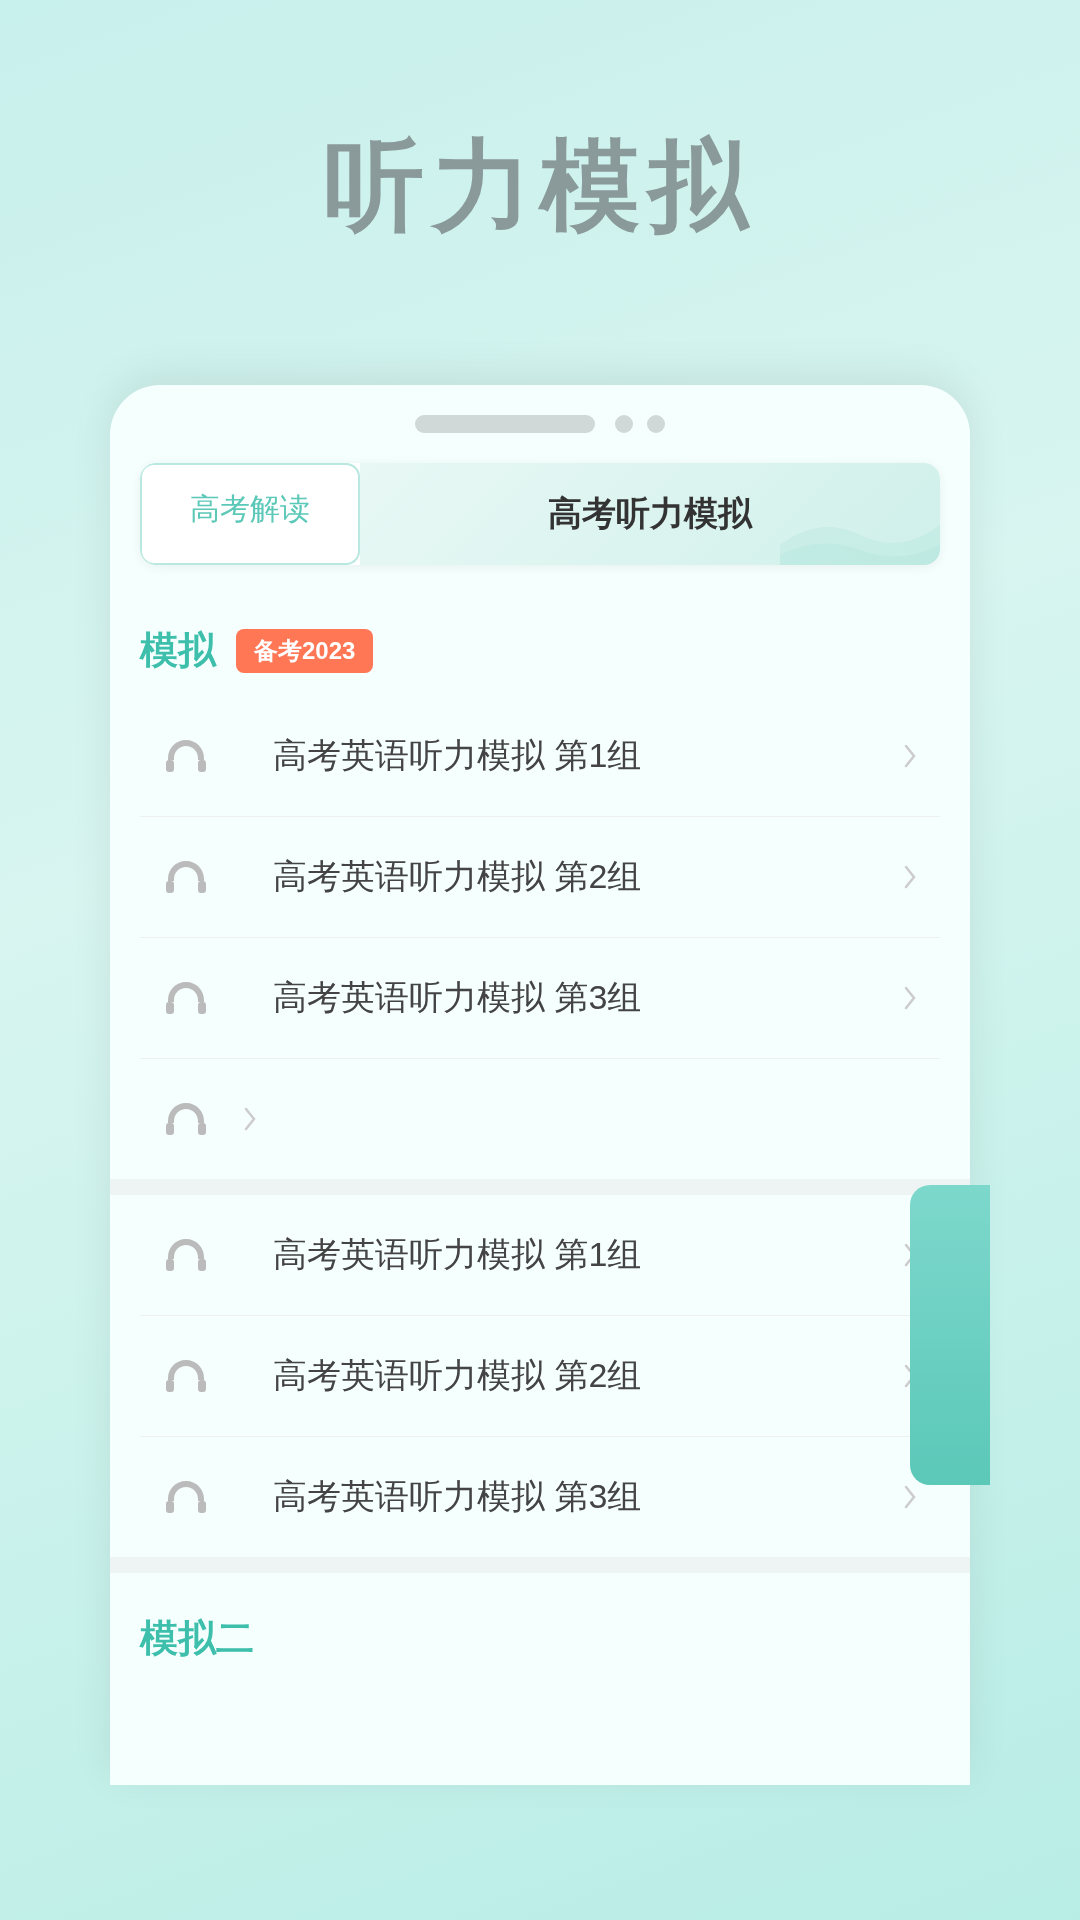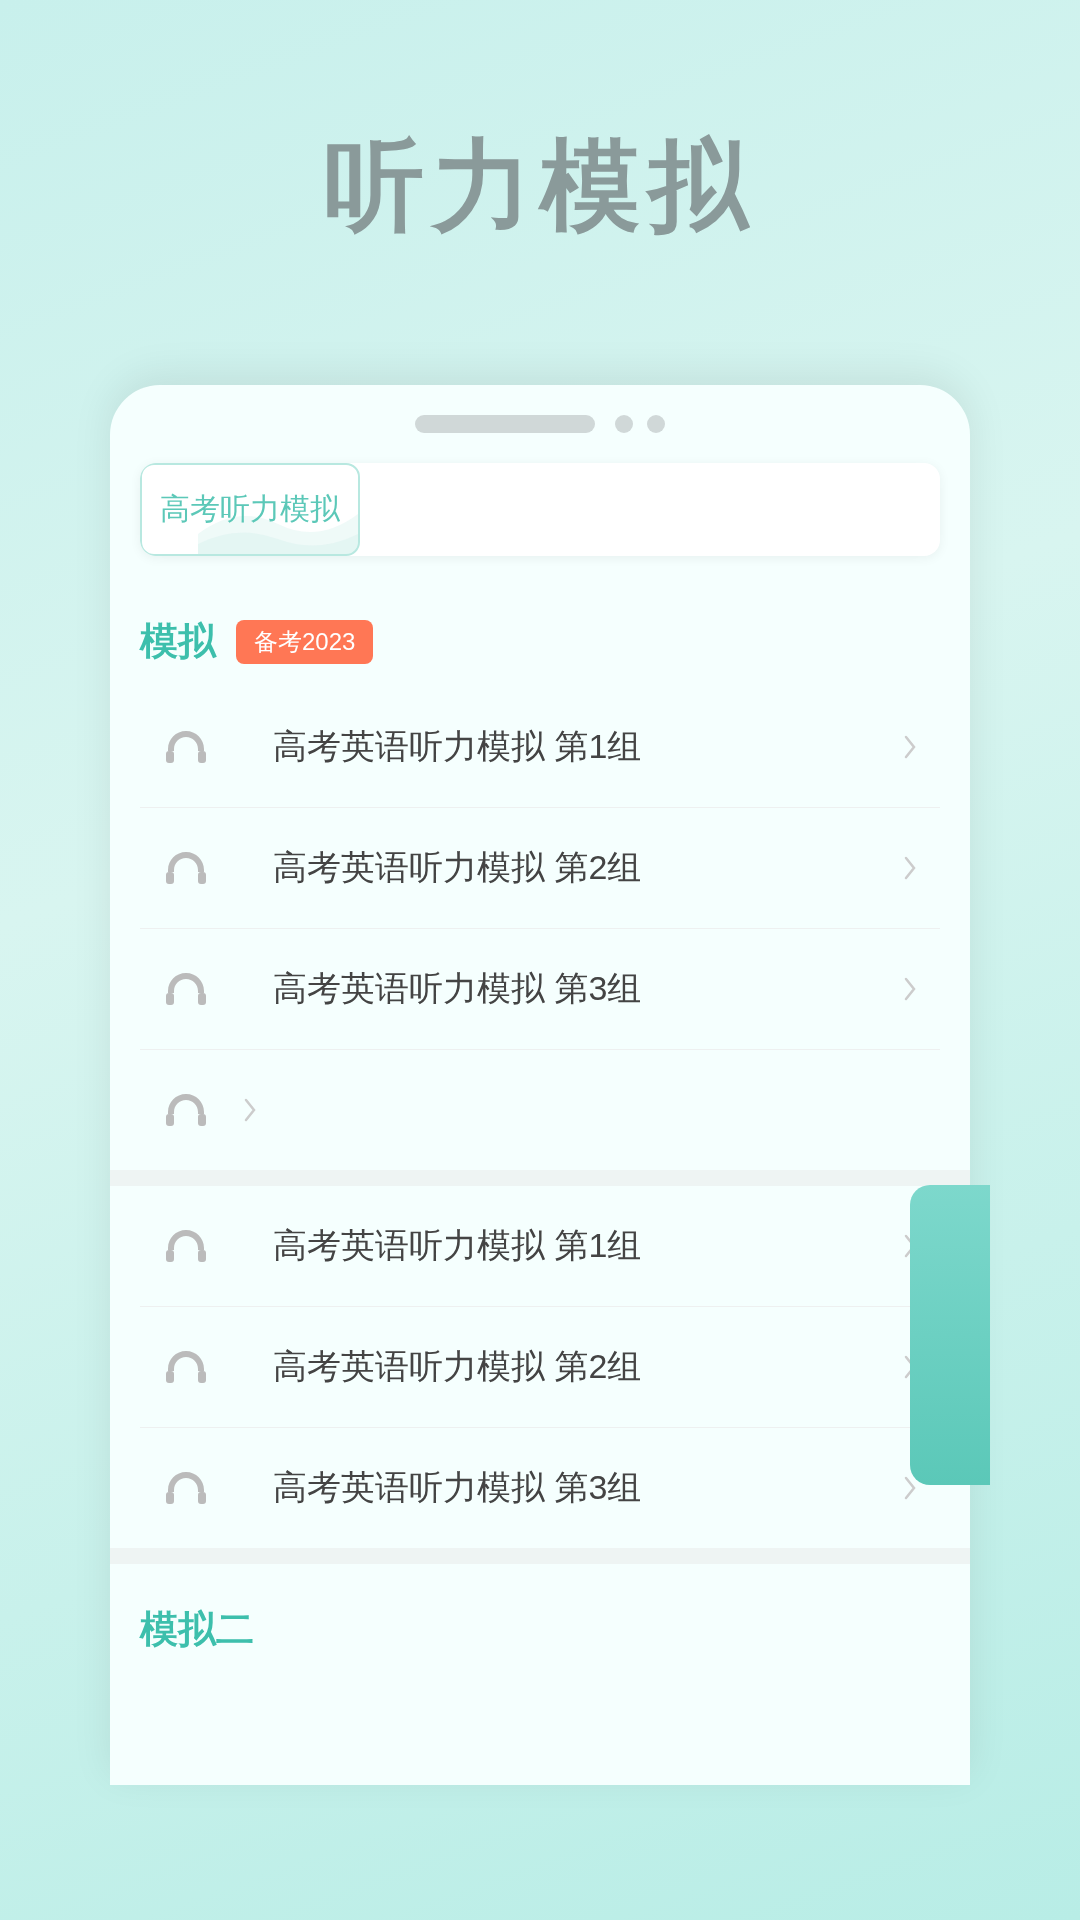--- a/index.html
+++ b/index.html
@@ -86,21 +86,21 @@
       padding: 28px 20px;
       text-align: center;
       font-size: 34px;
       color: #999;
       position: relative;
       cursor: pointer;
     }
 
     .tab-item.active {
       color: #333;
-      font-weight: 400;
+      font-weight: 700;
       background: linear-gradient(135deg, #e8f8f5 0%, #d0f0ea 100%);
     }
 
     .tab-item:first-child {
       border: 2px solid #b8e8e0;
       border-radius: 14px;
       color: #5cc8b8;
       font-size: 30px;
       padding: 24px 16px;
       flex: 0 0 auto;
@@ -134,21 +134,21 @@
       font-weight: 700;
       color: #3dbfac;
     }
 
     .badge {
       background: #ff7755;
       color: #fff;
       font-size: 24px;
       padding: 6px 18px;
       border-radius: 8px;
-      font-weight: 400;
+      font-weight: 700;
     }
 
     .list-item {
       display: flex;
       align-items: center;
       padding: 34px 20px;
       border-bottom: 1px solid #eef0f0;
       cursor: pointer;
     }
 
@@ -221,20 +221,23 @@
 
   <div class="phone-notch-area">
     <div class="phone-pill"></div>
     <div class="phone-dots">
       <div class="phone-dot"></div>
       <div class="phone-dot"></div>
     </div>
   </div>
 
   <div class="tab-bar">
+    <div class="tab-item">
+      <span>高考解读</span>
+    </div>
     <div class="tab-item active" style="position:relative; overflow:hidden;">
       <span>高考听力模拟</span>
       
       <svg class="tab-wave" viewBox="0 0 160 60" fill="none" xmlns="http://www.w3.org/2000/svg">
         <path d="M0 40 Q40 10 80 30 Q120 50 160 20 L160 60 L0 60 Z" fill="#5cc8b8" opacity="0.25"></path>
         <path d="M0 50 Q40 30 80 45 Q120 60 160 40 L160 60 L0 60 Z" fill="#5cc8b8" opacity="0.2"></path>
       </svg>
     </div>
   </div>
 

